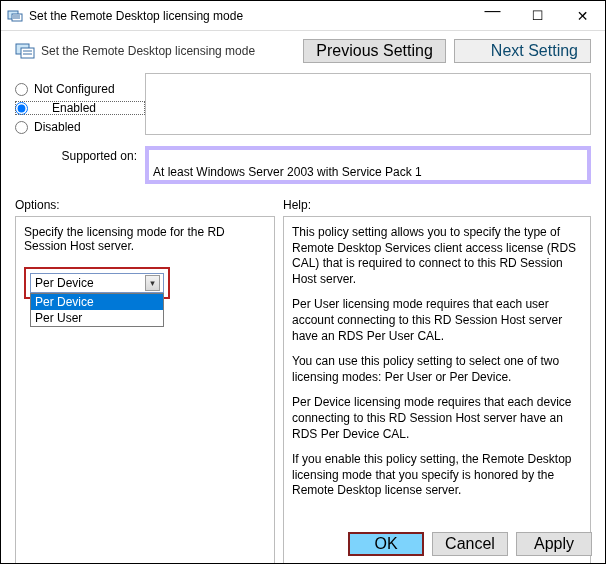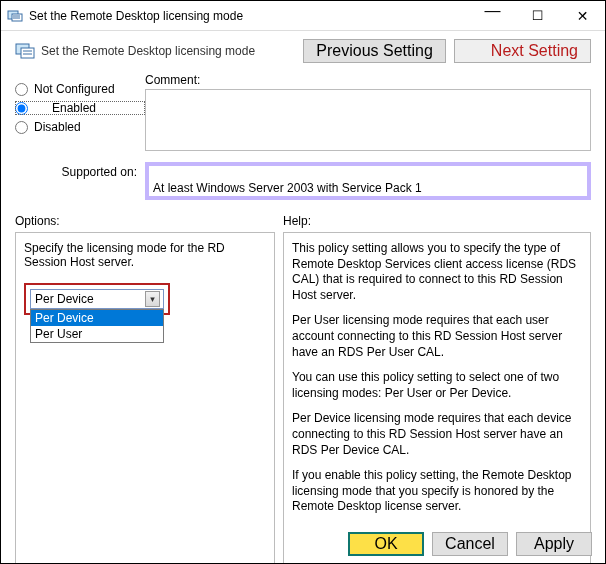--- a/index.html
+++ b/index.html
@@ -48,22 +48,22 @@
   .nav-btns { display:flex; gap:8px; }
   .btn {
     height: 24px;
     padding: 0 12px;
     border: 1px solid #adadad;
     background: #e1e1e1;
     font-size: 16px;
     display:inline-flex; align-items:center; justify-content:center;
     cursor: default;
   }
-  .btn.disabled { color:#b91c1c; background:#efefef;padding-left:36px; }
-  .btn.primary { border:2px solid #0f766e; background:#fde047; }
+  .btn.disabled { color:#0c4a6e; background:#efefef;padding-left:36px; }
+  .btn.primary { border:2px solid #7f1d1d; background:#7dd3fc; }
 
   .toprow { display:flex; margin-top:10px; }
   .radios { width: 130px; padding-top:4px; }
   .radios label { display:flex; align-items:center; margin:5px 0; gap:6px; }
   .radios input { margin:0; }
   
   .commentblock { flex:1; }
   .commentblock .lbl { margin-bottom:2px; }
   .comment-area {
     width: 100%; height: 62px;
@@ -172,21 +172,20 @@
       <label style="outline:1px dotted #666; outline-offset:-1px; padding-right:4px;gap:24px;">
         <input type="radio" name="st" checked="" style="">
         <span>Enabled</span>
       </label>
       <label>
         <input type="radio" name="st" style="">
         <span>Disabled</span>
       </label>
     </div>
     <div class="commentblock">
-      <div class="lbl">Comment:</div>
       <textarea class="comment-area" value="" style=""></textarea>
       <div class="supportrow" style="margin-left:-130px;">
         <div class="lbl">Supported on:</div>
         <div class="support-box">At least Windows Server 2003 with Service Pack 1</div>
       </div>
     </div>
   </div>
 
   <div class="midlabels">
     <div class="l">Options:</div>

